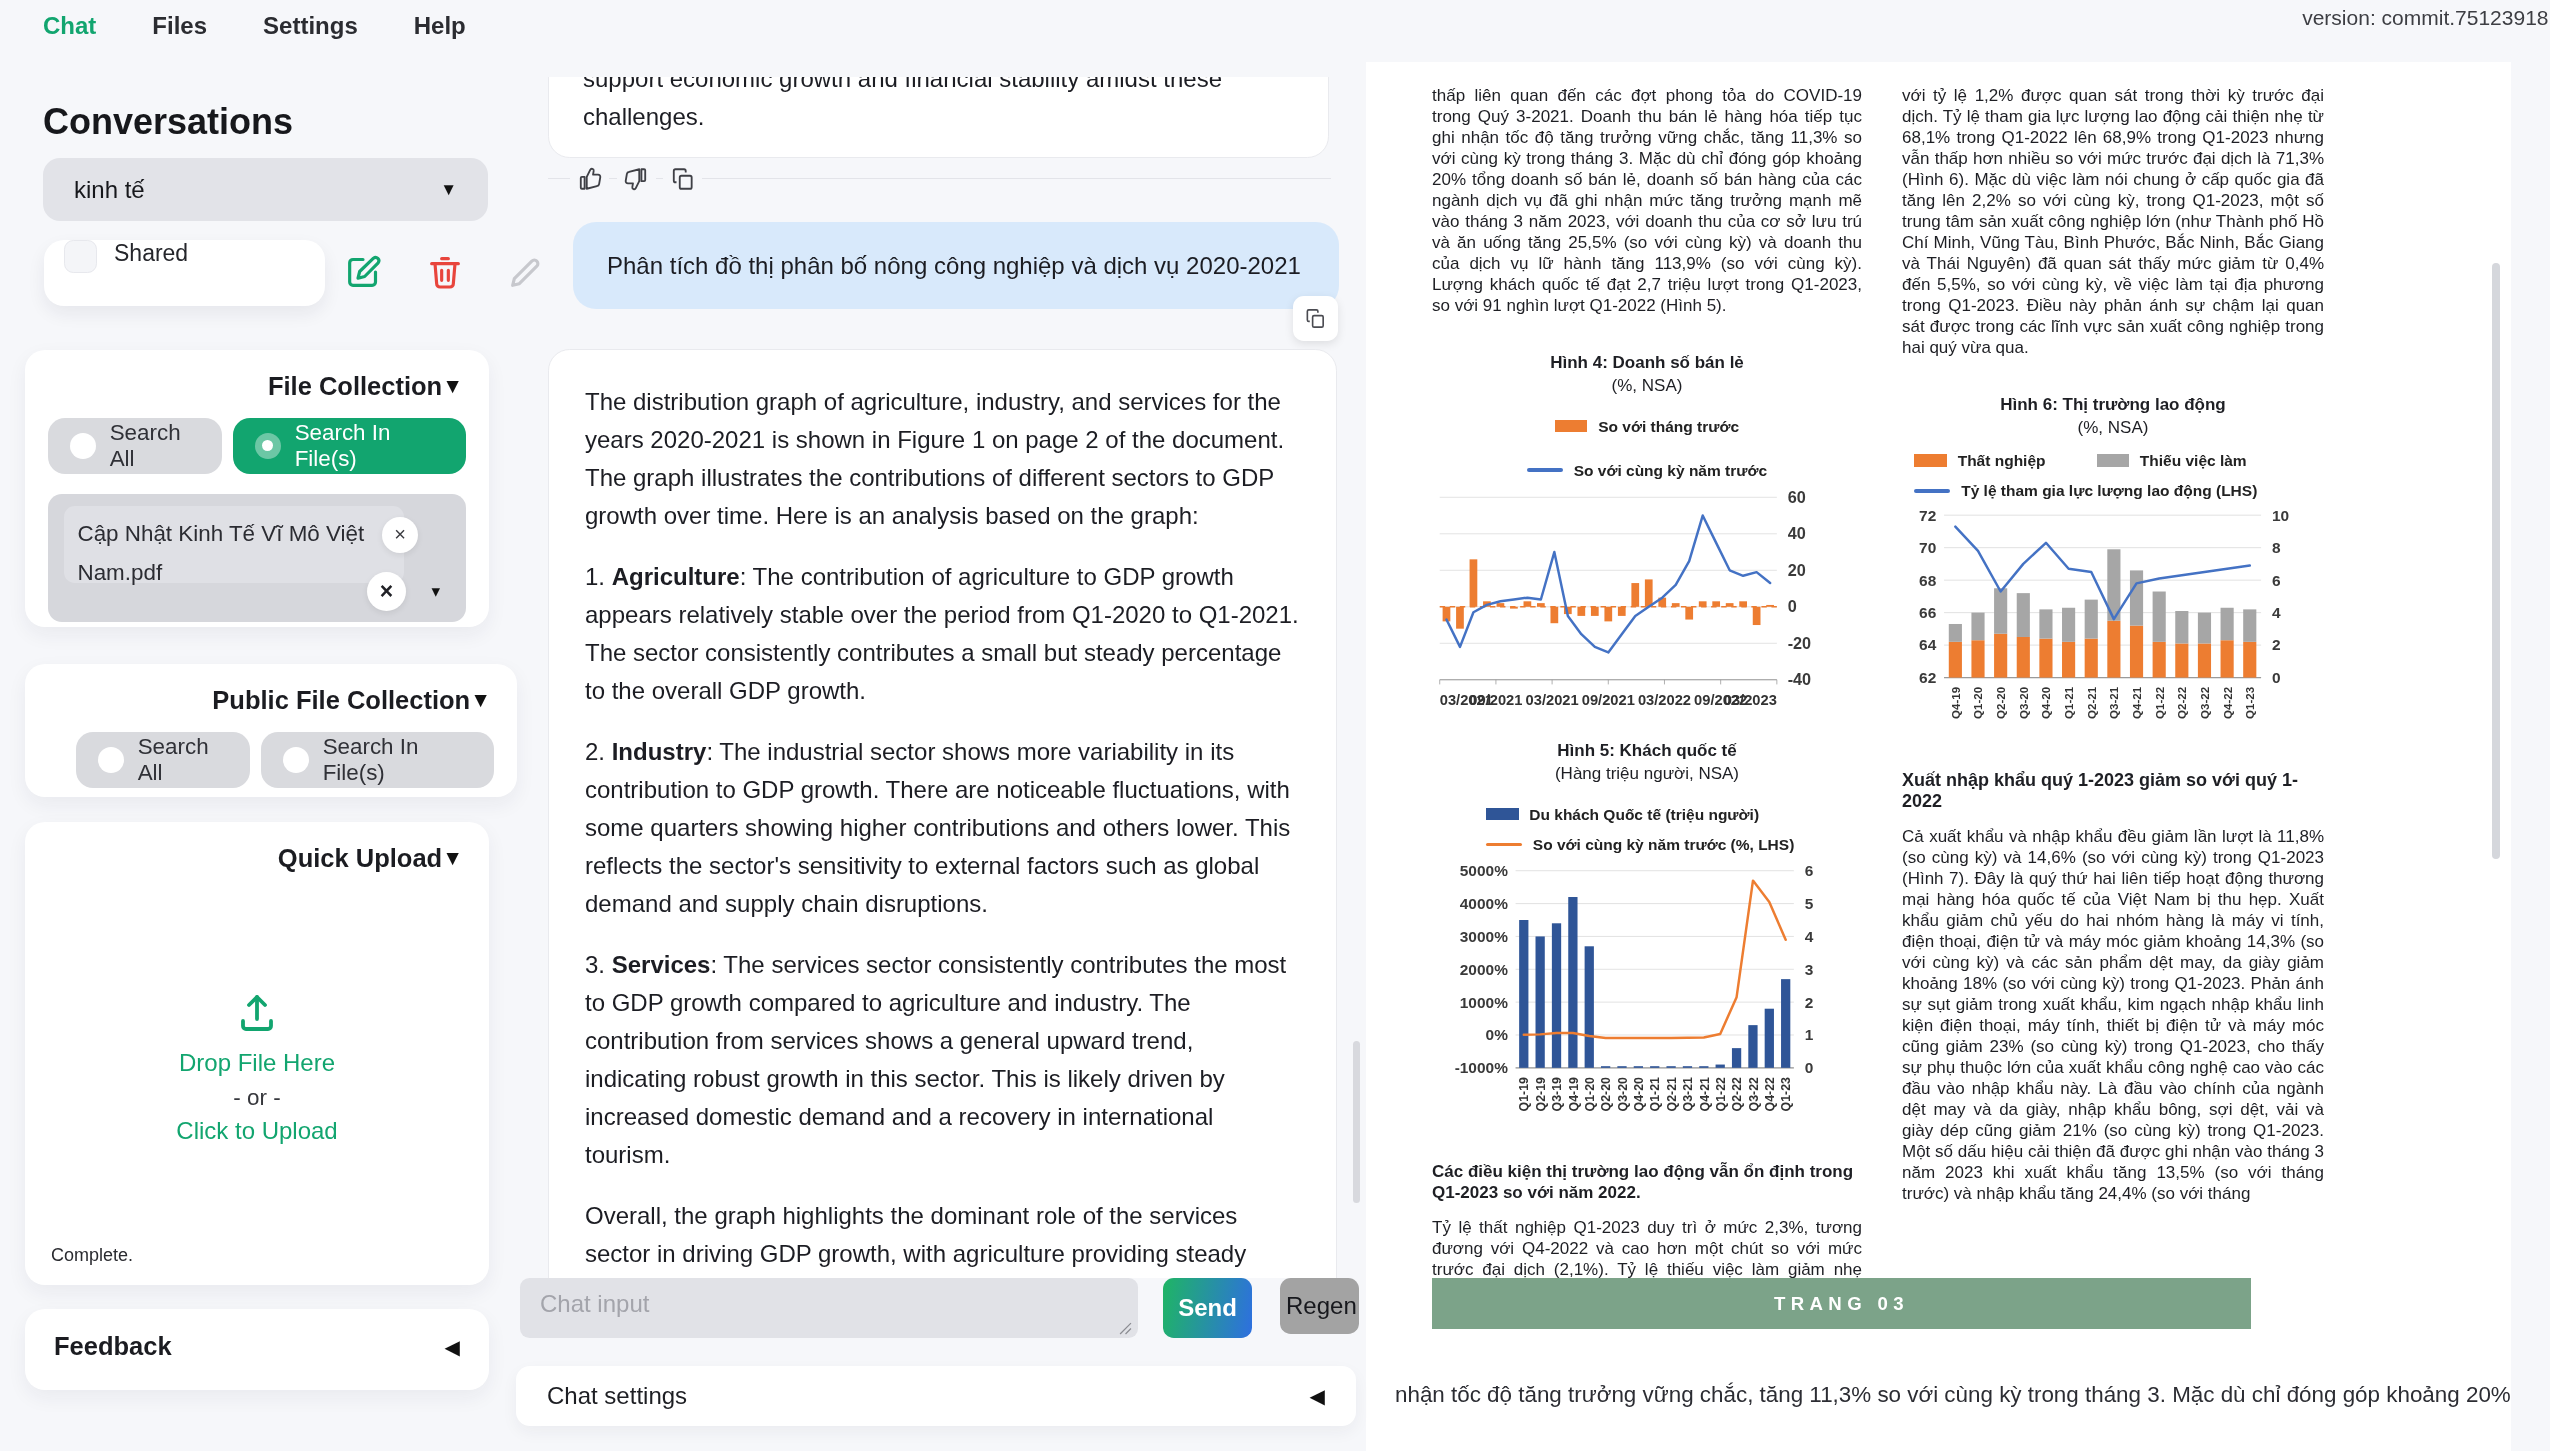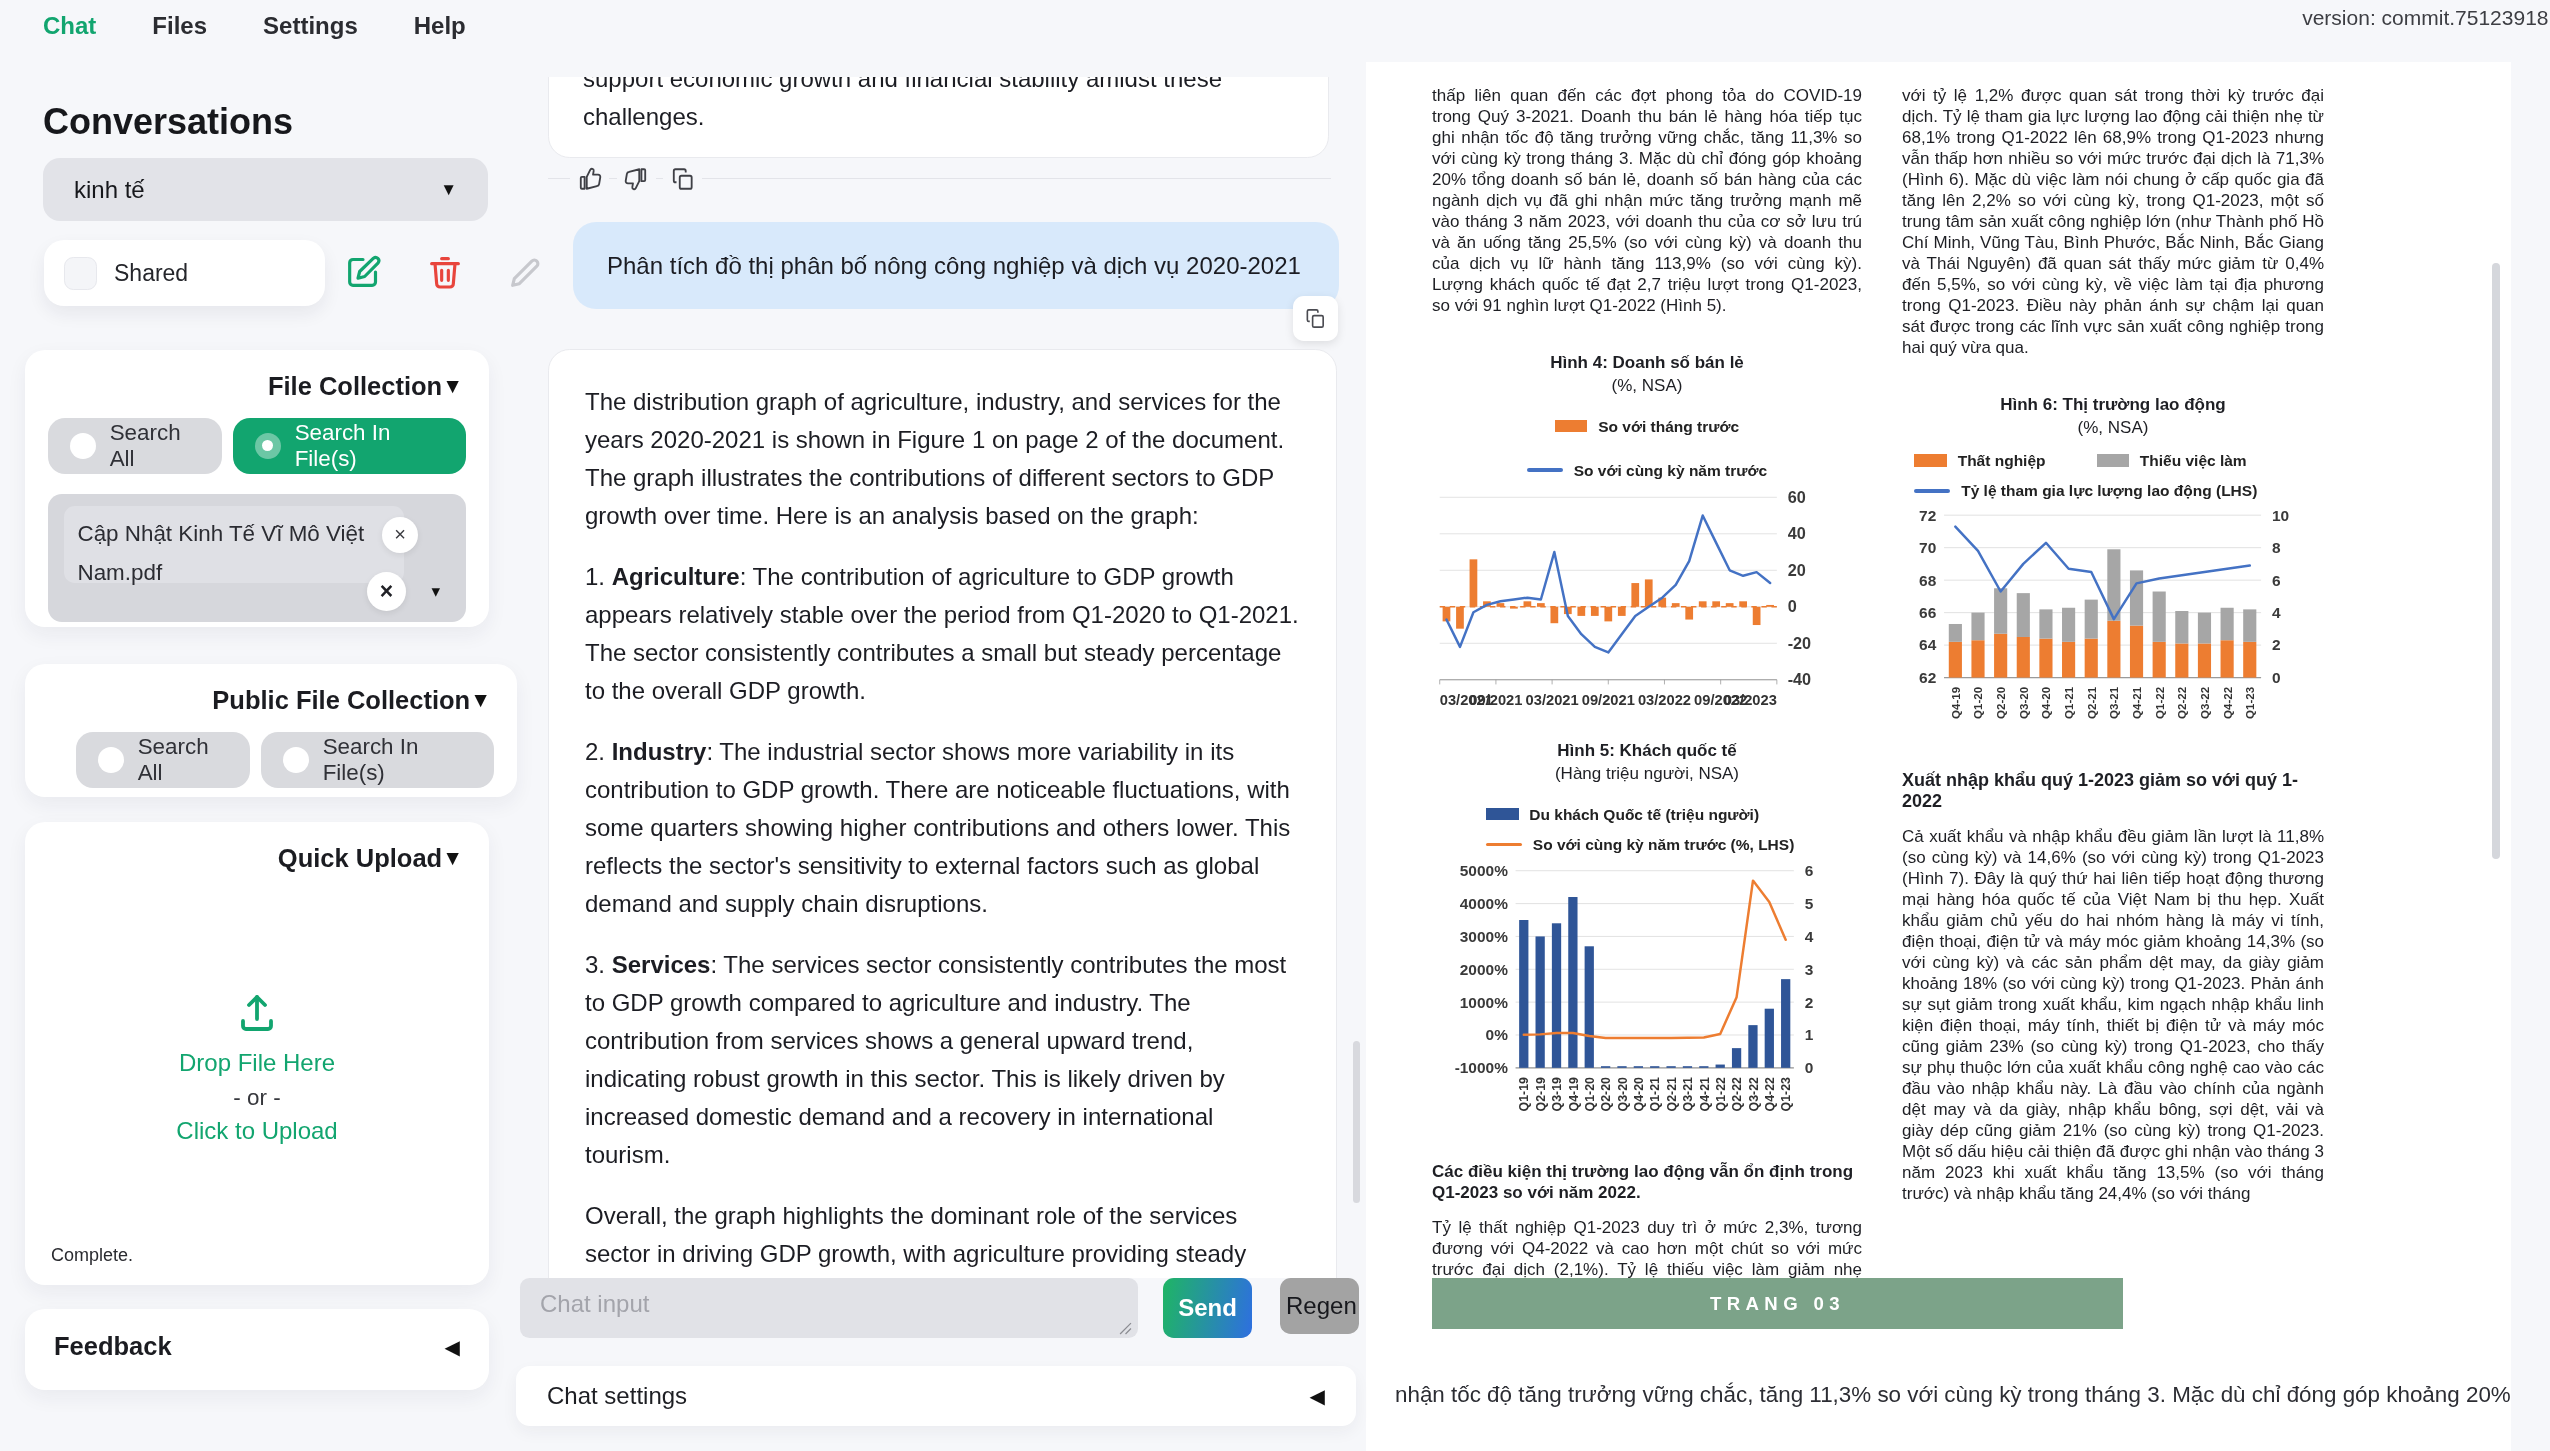--- a/index.html
+++ b/index.html
@@ -15,21 +15,21 @@
   .version{position:absolute;right:1.5px;top:6.2px;font-size:21px;color:#3d3e43;white-space:nowrap;}
 
   
   .sidebar{position:absolute;left:0;top:62px;width:511px;height:1390px;}
   .sb-title{position:absolute;left:43px;top:39px;font-size:36px;font-weight:700;color:#17181c;}
   .sb-select{position:absolute;left:43px;top:96px;width:445px;height:63px;background:#e2e3e8;border-radius:17px;
     display:flex;align-items:center;font-size:24px;color:#17181c;padding:0 31px;box-sizing:border-box;cursor:pointer;}
   .sb-select .caret{margin-left:auto;font-size:17px;color:#111;}
   .shared-row{position:absolute;left:44px;top:178px;width:445px;height:66px;}
   .shared-pill{position:absolute;left:0;top:0;width:281px;height:66px;background:#fff;border-radius:20px;
-    box-shadow:0 7.7px 18.6px rgba(30,35,60,.07);display:flex;align-items:center;padding-left:20px;box-sizing:border-box;}
+    box-shadow:0 7.7px 18.6px rgba(30,35,60,.07);display:flex;align-items:flex-start;padding-left:20px;box-sizing:border-box;}
   .shared-check{width:31px;height:31px;border-radius:9.3px;background:#f4f5f8;border:1.5px solid #e7e8ed;cursor:pointer;}
   .shared-label{font-size:23px;color:#25262b;margin-left:17px;}
   .row-icon{position:absolute;top:12.4px;width:40px;height:40px;cursor:pointer;}
   .row-icon svg{width:40px;height:40px;}
   .card{position:absolute;left:25px;width:464px;background:#fff;border-radius:20px;box-shadow:0 7.7px 20px rgba(30,35,60,.06);}
   .card-title{font-size:25.5px;font-weight:700;color:#1b1c21;}
   .card-caret{font-size:21px;color:#111;cursor:pointer;}
   .card-head{display:flex;align-items:center;justify-content:flex-end;padding:21.7px 26px 0 26px;}
   .seg-row{display:flex;gap:10.8px;padding:17px 23px 0 23px;}
   .seg{height:56px;border-radius:17px;background:#d9dade;display:flex;align-items:center;gap:14px;
@@ -98,21 +98,21 @@
   .pdf-heading{font-weight:700;margin-top:12.4px;text-align:left;}
   .pdf-p2{margin-top:14px;}
   .pdf-legend{display:flex;justify-content:center;gap:23px;margin-top:20px;font-size:15.5px;font-weight:700;color:#222;flex-wrap:wrap;}
   .pdf-legend.colstack{flex-direction:column;align-items:flex-start;gap:9.3px;padding-left:54px;}
   .pdf-legend.h6rows{flex-direction:column;align-items:flex-start;gap:9.3px;padding-left:12.4px;margin-top:12.4px;}
   .leg-row{display:flex;gap:51px;}
   .leg-item{display:flex;align-items:center;gap:10.8px;white-space:nowrap;}
   .sw{width:32.5px;height:12.4px;display:inline-block;}
   .swline{width:36px;height:3.9px;border-radius:2.3px;display:inline-block;}
   .pdf-chart{display:block;margin-top:7.7px;}
-  .pdf-footer{position:absolute;left:66px;top:1216px;width:691px;height:51px;background:#7ca389;
+  .pdf-footer{position:absolute;left:66px;top:1216px;width:819px;height:51px;background:#7ca389;
     display:flex;align-items:center;justify-content:center;color:#fff;font-size:18.6px;font-weight:700;letter-spacing:5.4px;}
   .pdf-below{position:absolute;left:29px;top:1300px;width:1076px;font-size:22.4px;line-height:65px;color:#2c2d33;white-space:nowrap;}
   .right-gutter{position:absolute;left:2511px;top:62px;width:39px;height:1390px;background:#f6f7fa;}
   .pdf-scrollbar{position:absolute;left:2492px;top:263px;width:7.7px;height:596px;background:#d5d7dc;border-radius:3.9px;cursor:pointer;z-index:50;}
   svg text{font-family:"Liberation Sans",sans-serif;}
 </style>
 </head>
 <body>
 
 <div class="topnav">

